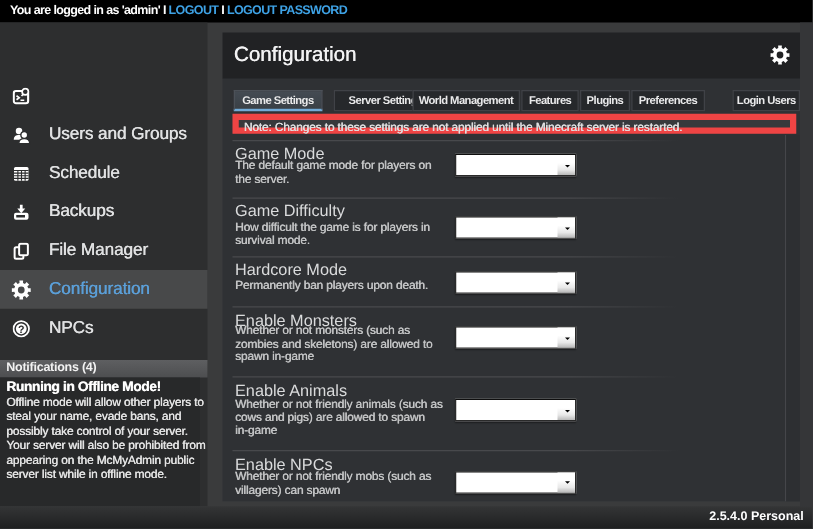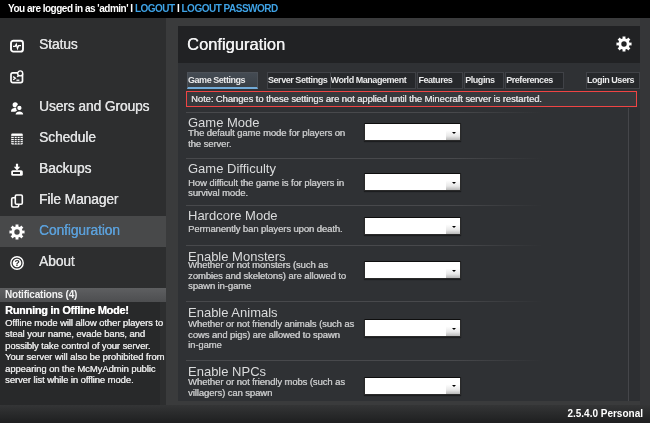--- a/index.html
+++ b/index.html
@@ -12,42 +12,35 @@
 .mi svg{position:absolute;left:10px;top:9px}
 .mi.active{background:#48494a;color:#5b9fd8}
 .nhead{left:0;top:288px;width:166px;height:14px;background:linear-gradient(#5e5f61,#4d4e50);color:#f2f2f2;font-size:10px;letter-spacing:-0.2px;font-weight:bold;line-height:14px;padding-left:5px}
 .nbody{left:0;top:302px;width:160px;height:103px;background:#28292a;color:#e4e4e4;font-size:9.5px;letter-spacing:-0.1px;line-height:11.5px;padding:3px 0 0 5px;white-space:nowrap;text-shadow:0.3px 0 0 #e4e4e4}
 .nbody b{display:block;color:#fff;font-size:11px;letter-spacing:-0.3px}
 .bottombar{left:0;top:405px;width:650px;height:18px;background:linear-gradient(#343536,#1e1f20);color:#fff;font-size:10px;font-weight:bold;line-height:18px;text-align:right;padding-right:7px}
 .mainhead{left:178px;top:26px;width:462px;height:37px;background:#212224;color:#f2f2f3}
 .mainhead .t{position:absolute;left:9px;top:0;line-height:37px;font-size:16.5px;text-shadow:0.3px 0 0 #f2f2f3}
 .mainhead svg{position:absolute;right:8px;top:10px}
 .content{left:178px;top:63px;width:462px;height:338px;background:#2f3134}
-.tab{position:absolute;top:72px;height:17px;background:#26282b;border:1px solid #404247;color:#eaeaeb;font-size:9px;font-weight:bold;letter-spacing:-0.45px;line-height:15px;white-space:nowrap;overflow:hidden}
+.tab{position:absolute;top:72px;height:17px;background:#26282b;border:1px solid #404247;color:#eaeaeb;font-size:9px;font-weight:bold;letter-spacing:-0.45px;text-align:center;line-height:15px;white-space:nowrap;overflow:hidden}
 .tab.active{background:linear-gradient(#444b53,#3a4046);border:1px solid #4c5158;border-bottom:2px solid #72abd8;line-height:14px}
-.note{left:186px;top:91px;width:451px;height:16px;background:#37393c;border:1px solid #ef4444;color:#dfdfe0;font-size:9.5px;line-height:14px;padding-left:4px;letter-spacing:-0.1px;white-space:nowrap;text-shadow:0.35px 0 0 #dfdfe0}
+.note{left:186px;top:91px;width:451px;height:16px;background:#37393c;border:5px solid #ef4444;color:#dfdfe0;font-size:9.5px;line-height:14px;padding-left:4px;letter-spacing:-0.1px;white-space:nowrap;text-shadow:0.35px 0 0 #dfdfe0}
 .hr{height:1px;left:186px;width:357px;background:linear-gradient(90deg,#48494c 75%,rgba(72,73,76,0) 100%)}
 .vr{left:628px;top:108px;width:1px;height:293px;background:#45464a}
 .h2{left:188px;color:#dadbdc;font-size:13px;white-space:nowrap}
 .ds{left:188px;color:#c3c4c5;font-size:9.5px;letter-spacing:-0.1px;line-height:10.7px;white-space:nowrap;text-shadow:0.35px 0 0 #c3c4c5}
 .sel{left:364px;width:97px;height:18px;background:#fff;border:1px solid #2a2a2a;border-top-color:#0e0e0e;box-shadow:0 1px 1px rgba(0,0,0,.4)}
 .sel .btn{position:absolute;right:0;top:0;width:14px;height:16px;background:linear-gradient(#ffffff 40%,#e8e8e8 75%,#b9b9b9)}
 .sel .tri{position:absolute;right:4px;top:7.5px;width:0;height:0;border-left:2px solid transparent;border-right:2px solid transparent;border-top:2.5px solid #000}
 </style></head>
 <body>
 <div class="abs topbar">You are logged in as 'admin' <span>I</span> <a>LOGOUT</a> <span>I</span> <a>LOGOUT PASSWORD</a></div>
 
 <div class="abs sidebar">
- <div class="mi" style="top:12px">
-      <svg width="14" height="14" viewBox="0 0 14 14">
-        <rect x="1" y="1.8" width="12" height="10.8" rx="2.4" fill="none" stroke="#fff" stroke-width="1.9"></rect>
-        <path d="M3 7.4 L5.2 7.4 L6.3 5.2 L7.5 9.4 L8.6 6.6 L11 6.6" fill="none" stroke="#fff" stroke-width="1.3"></path>
-      </svg>
-      <span class="lbl">Status</span>
-    </div>
  <div class="mi" style="top:43px">
       <svg width="15" height="15" viewBox="0 0 15 15">
         <rect x="1" y="2.8" width="11.5" height="9.8" rx="1.8" fill="none" stroke="#fff" stroke-width="1.7"></rect>
         <path d="M8.6 5.4 L7.2 6.8" stroke="#fff" stroke-width="1.4"></path>
         <circle cx="10.2" cy="3.4" r="2.5" fill="#2d2e2f" stroke="#fff" stroke-width="1.4"></circle>
         <path d="M3.2 6.6 L5.4 8.2 L3.2 9.8" stroke="#fff" stroke-width="1.3" fill="none"></path>
         <path d="M6.4 10.2 L9.4 10.2" stroke="#fff" stroke-width="1.3"></path>
       </svg>
     </div>
  <div class="mi" style="top:74px">
@@ -88,21 +81,21 @@
         <path fill="#fff" fill-rule="evenodd" d="M15.55,6.50 L15.55,9.50 L13.53,9.37 L12.88,10.94 L14.40,12.28 L12.28,14.40 L10.94,12.88 L9.37,13.53 L9.50,15.55 L6.50,15.55 L6.63,13.53 L5.06,12.88 L3.72,14.40 L1.60,12.28 L3.12,10.94 L2.47,9.37 L0.45,9.50 L0.45,6.50 L2.47,6.63 L3.12,5.06 L1.60,3.72 L3.72,1.60 L5.06,3.12 L6.63,2.47 L6.50,0.45 L9.50,0.45 L9.37,2.47 L10.94,3.12 L12.28,1.60 L14.40,3.72 L12.88,5.06 L13.53,6.63 Z M10.70,8.00 A2.7,2.7 0 1 0 5.30,8.00 A2.7,2.7 0 1 0 10.70,8.00 Z"></path>
       </svg>
       <span class="lbl">Configuration</span>
     </div>
  <div class="mi" style="top:229px">
       <svg width="14" height="14" viewBox="0 0 14 14">
         <circle cx="7" cy="7" r="6.2" fill="none" stroke="#fff" stroke-width="1.4"></circle>
         <circle cx="7" cy="7" r="4.3" fill="#fff"></circle>
         <text x="7" y="10" font-size="8.5" font-weight="bold" fill="#2d2e2f" text-anchor="middle" font-family="Liberation Sans">?</text>
       </svg>
-      <span class="lbl">About</span>
+      <span class="lbl">NPCs</span>
     </div>
 </div>
 
 <div class="abs nhead">Notifications (4)</div>
 <div class="abs nbody"><b>Running in Offline Mode!</b>Offline mode will allow other players to<br>steal your name, evade bans, and<br>possibly take control of your server.<br>Your server will also be prohibited from<br>appearing on the McMyAdmin public<br>server list while in offline mode.</div>
 
 <div class="abs bottombar">2.5.4.0 Personal</div>
 
 <div class="abs mainhead">
     <span class="t">Configuration</span>

